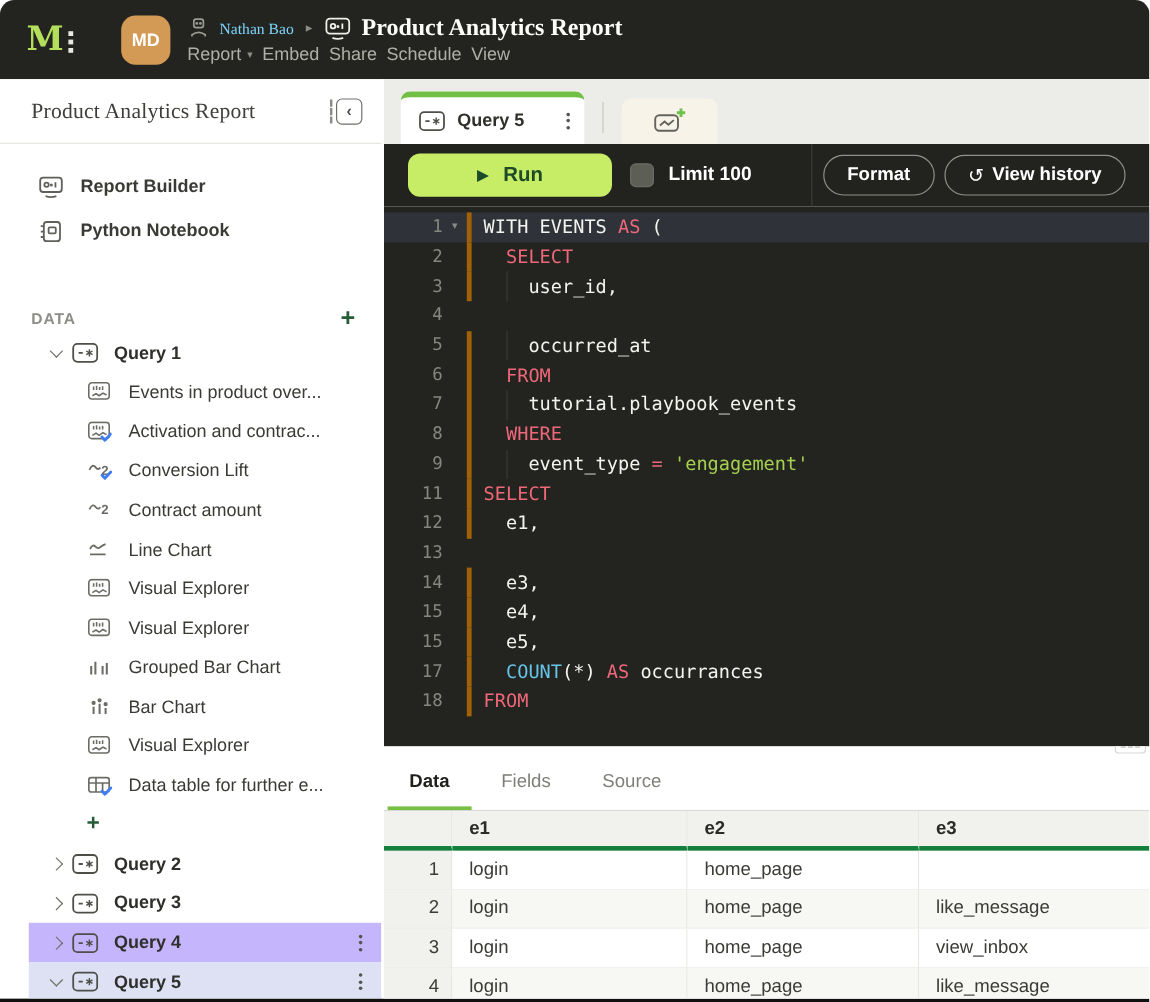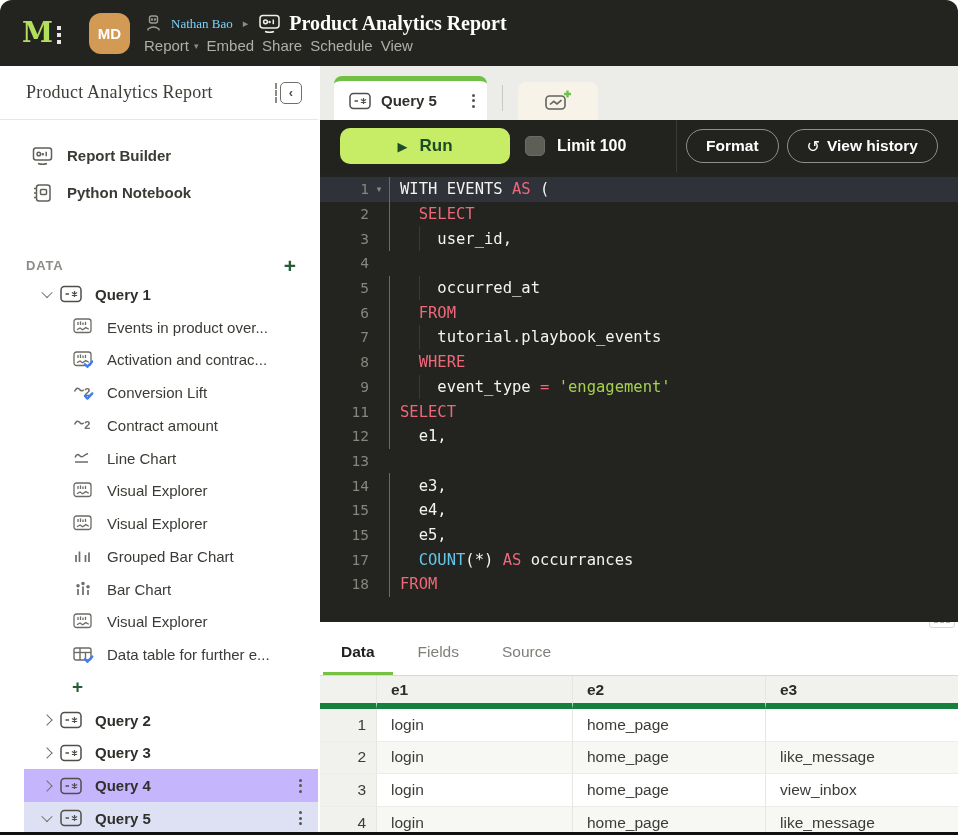--- a/index.html
+++ b/index.html
@@ -8,21 +8,21 @@
   .app { width:958px; height:835px; border-radius:12px 12px 0 0; overflow:hidden;
          display:flex; flex-direction:column; background:#fff; position:relative; }
 
   
   .topbar { height:66px; background:#23241f; flex:none; display:flex; align-items:center; padding-left:22px; }
   .logo { display:flex; align-items:center; gap:4px; }
   .logo-m { font-family:"DejaVu Serif", serif; font-weight:900; font-size:28px; color:#b3df5c; line-height:1; }
   .logo-dots { display:flex; flex-direction:column; gap:3px; padding-top:4px; }
   .logo-dots i { width:4px; height:4px; background:#e8e9e3; display:block; }
   .avatar { width:41px; height:41px; border-radius:12px; background:#d29a55; color:#fff; font-weight:700;
-            font-size:15px; display:flex; align-items:center; justify-content:center; margin-left:28px; }
+            font-size:15px; display:flex; align-items:center; justify-content:center; margin-left:40px; }
   .head-text { margin-left:14px; display:flex; flex-direction:column; gap:2px; }
   .breadcrumb { display:flex; align-items:center; gap:8px; font-family:"Liberation Serif", serif; }
   .bc-user { color:#7dd3fc; font-size:13px; }
   .bc-sep { color:#8b8c85; font-size:11px; font-family:"DejaVu Sans",sans-serif; padding:0 2px; }
   .bc-title { color:#fdfdfa; font-size:20px; font-weight:700; }
   .head-menu { display:flex; align-items:center; gap:8px; font-size:15px; color:#aeafa7; }
   .menu-item { display:flex; align-items:center; gap:5px; cursor:pointer; }
   .menu-caret { font-family:"DejaVu Sans",sans-serif; font-size:9px; color:#8b8c85; }
 
   
@@ -88,39 +88,39 @@
   .hist-ic { font-family:"DejaVu Sans",sans-serif; font-size:16px; font-weight:400; }
 
   
   .editor { height:450px; flex:none; background:#232420; overflow:hidden; padding-top:5px;
             font-family:"DejaVu Sans Mono", monospace; }
   .code-line { display:flex; height:24.7px; align-items:center; }
   .code-line.active { background:#30323a; }
   .ln-cell { width:69px; flex:none; display:flex; align-items:center; height:100%; }
   .lnum { width:49px; text-align:right; color:#85867f; font-size:14.5px; }
   .fold { width:20px; text-align:center; color:#8a8b84; font-size:9px; font-family:"DejaVu Sans",sans-serif; }
-  .code-cell { border-left:1px solid #a16207; padding-left:10px; white-space:pre; font-size:15.5px;
+  .code-cell { border-left:4px solid #a16207; padding-left:10px; white-space:pre; font-size:15.5px;
                height:100%; display:flex; align-items:center; position:relative; flex:1; }
   .code-line.g .code-cell::before { content:''; position:absolute; left:29px; top:0; bottom:0;
                width:1px; background:#383a34; }
   .c-p { color:#f4f4ef; } .c-k { color:#ef6879; } .c-s { color:#a6d04f; } .c-f { color:#66c4e8; }
 
   
   .results { flex:1; min-height:0; background:#fff; position:relative; overflow:hidden; }
   .drag-handle { position:absolute; right:3px; top:-6px; width:26px; height:12px; background:#fff;
                  border:1px solid #d8d9d3; border-radius:3px; display:flex; align-items:center;
                  justify-content:center; gap:2px; cursor:row-resize; }
   .drag-handle i { width:4px; height:2px; background:#b0b1ab; display:block; }
   .rtabs { display:flex; padding:13px 0 0 3px; }
   .rtab { padding:8px 18px 11px; font-size:15.5px; color:#7e7f78; cursor:pointer; margin-right:7px; }
   .rtab.active { color:#1f201c; font-weight:700; border-bottom:3px solid #76c043; }
   .grid { display:grid; grid-template-columns:57px 196px 193px 1fr; border-top:1px solid #d8d9d3; }
   .gcell { height:32.6px; display:flex; align-items:center; font-size:15.5px; color:#3b3c36;
            border-bottom:1px solid #ededE8; border-right:1px solid #e6e7e1; padding-left:14px; background:#fff; }
-  .gcell.head { background:#f1f1ed; height:33px; font-weight:700; color:#2b2c27; border-bottom:6px solid #15803d; }
+  .gcell.head { background:#f1f1ed; height:33px; font-weight:700; color:#2b2c27; border-bottom:4px solid #15803d; }
   .gcell.num { background:#f1f1ed; justify-content:flex-end; padding:0 10px 0 0; }
   .gcell.alt { background:#f7f7f4; }
   .gcell.last { border-right:none; }
   svg { display:block; }
 </style>
 </head>
 <body>
 
 <div class="app">
 

